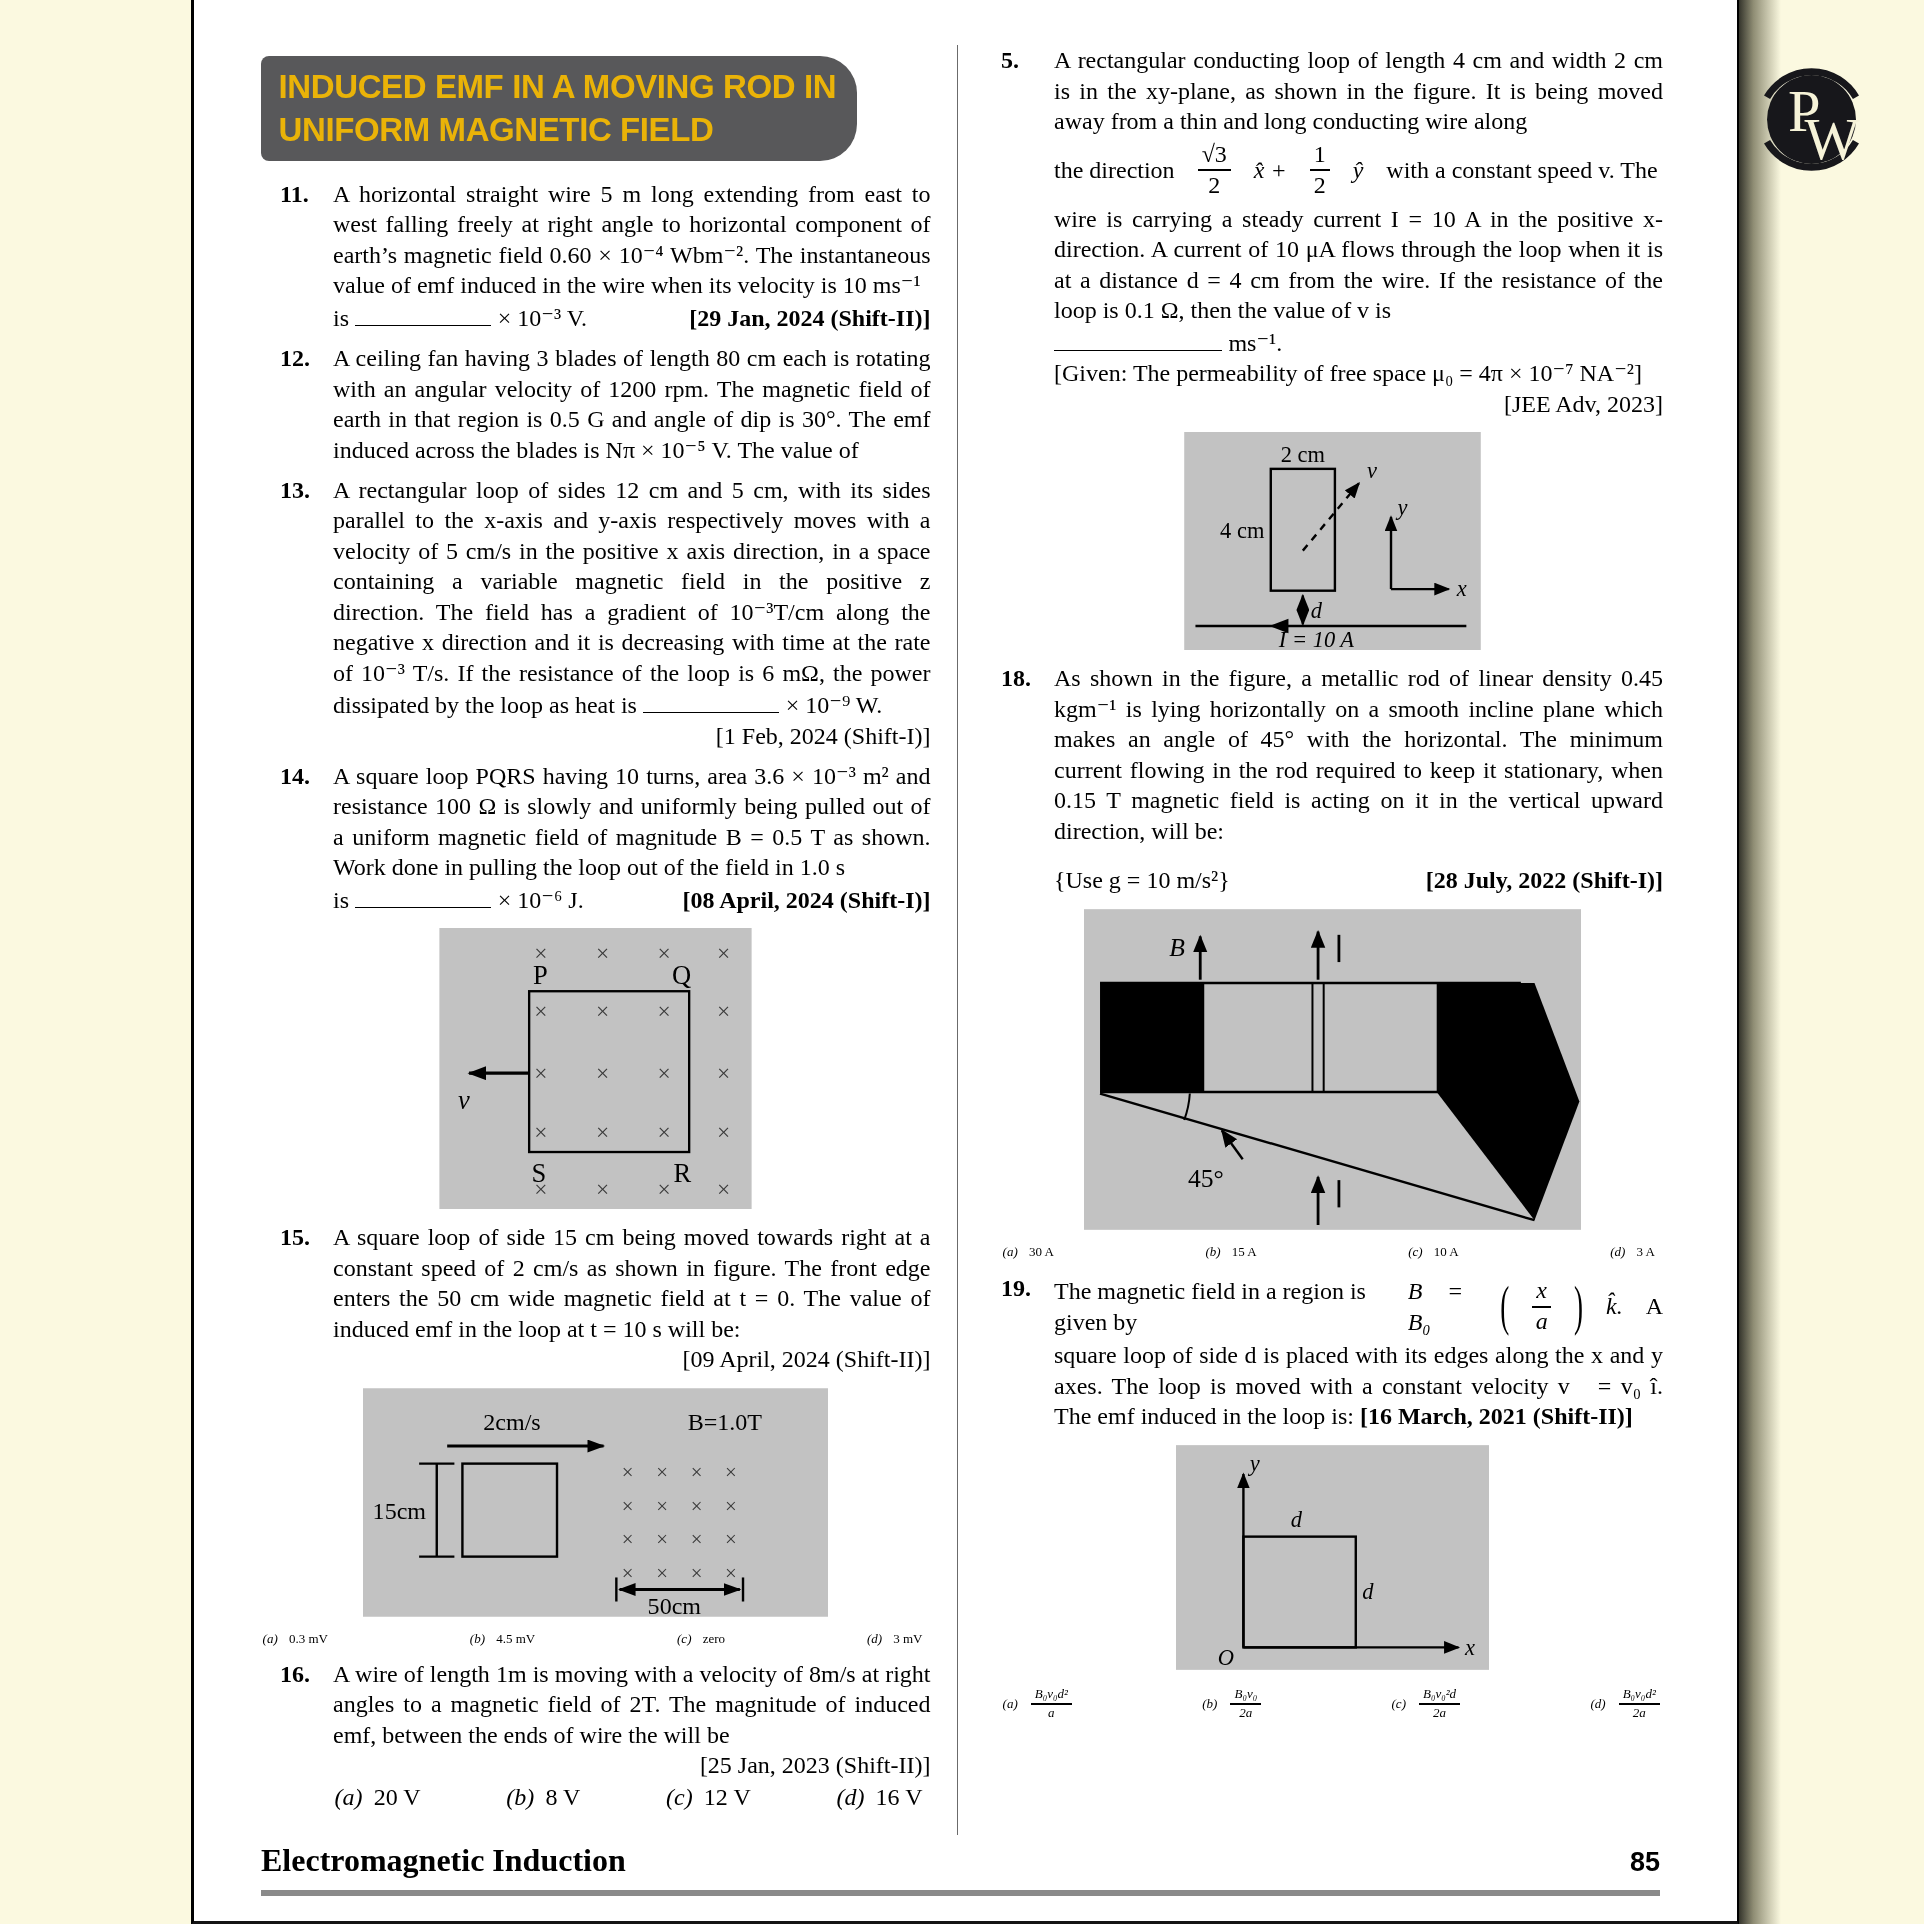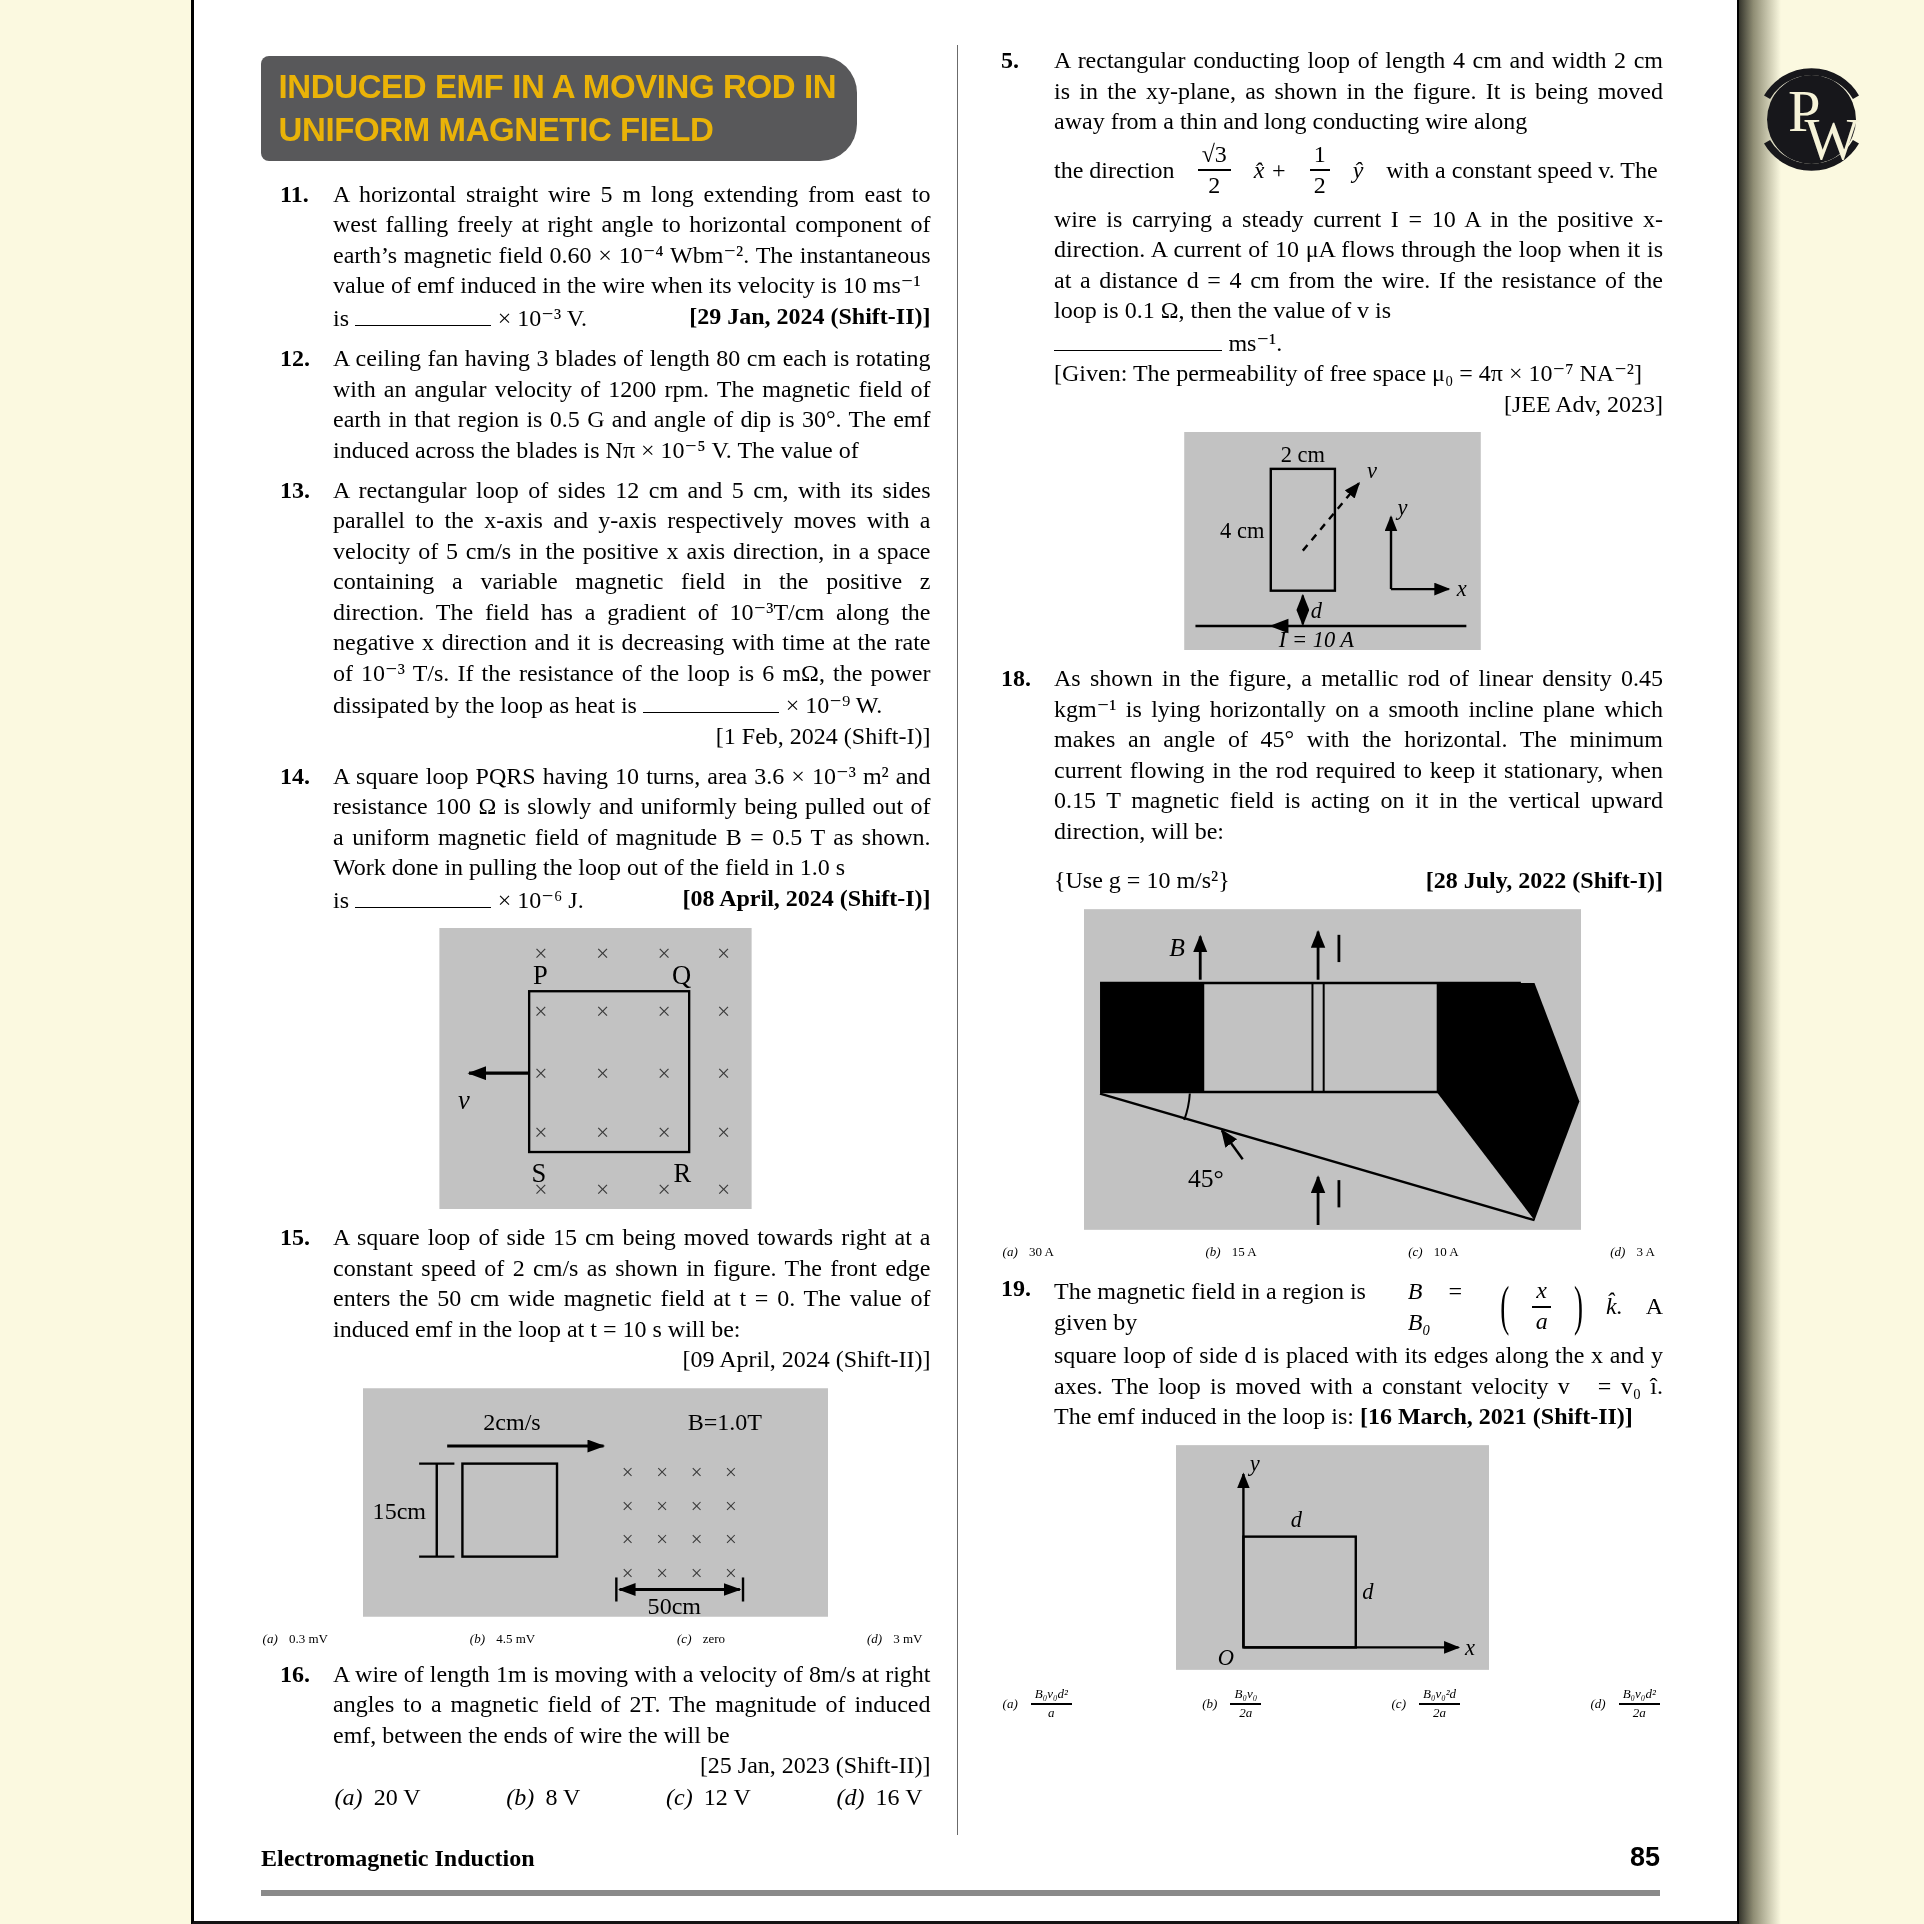--- a/index.html
+++ b/index.html
@@ -28,40 +28,40 @@
     font-family:"Liberation Sans","DejaVu Sans",sans-serif;font-weight:bold;
     font-size:33px;line-height:43px;letter-spacing:-0.4px;
     padding:8.8px 21px 10.4px 17.6px;border-radius:8px 37px 37px 8px;
     margin:11.2px 0 17.6px 0;
   }
   .q{display:grid;grid-template-columns:53px 1fr;margin-bottom:9.6px;}
   .col-l .q{padding-left:19px;}
   .qnum{font-weight:bold;font-size:24px;line-height:30.5px;}
   .qbody{font-size:24px;line-height:30.5px;}
   .qtext{text-align:justify;}
-  .tailrow{display:flex;justify-content:space-between;align-items:flex-start;}
+  .tailrow{display:flex;justify-content:space-between;align-items:flex-end;}
   .blank{display:inline-block;width:136px;border-bottom:1.6px solid #000;height:24px;
          vertical-align:baseline;margin:0 6.4px;}
   .blank.w{width:168px;}
   .src{font-weight:bold;white-space:nowrap;}
   .srcline{text-align:right;font-weight:normal;}
   .it{font-style:italic;}
   .opts{display:flex;justify-content:space-between;padding:1.6px 8px 0 1.6px;}
   .opt{display:flex;gap:11.2px;align-items:baseline;}
   .olab{font-style:italic;}
   .fig{display:block;margin:13px auto;}
   svg text{font-family:"Liberation Serif","DejaVu Serif",serif;}
   .mline{display:flex;align-items:center;gap:23px;min-height:67px;}
   .fr{display:inline-block;text-align:center;line-height:1.15;}
   .fr .n{display:block;border-bottom:2px solid #000;padding:0 4px 0.8px 4px;}
   .fr .d{display:block;padding-top:0.8px;}
   .bigp{display:inline-block;transform:scaleY(2.0);font-size:27px;font-weight:400;}
   .footer{position:absolute;left:67px;top:1842px;width:1399px;
           display:flex;justify-content:space-between;align-items:baseline;}
-  .footer .ch{font-weight:bold;font-size:24px;}
+  .footer .ch{font-weight:bold;font-size:32px;}
   .footer .pg{font-weight:bold;font-size:27px;font-family:"Liberation Sans","DejaVu Sans",sans-serif;}
   .rule{position:absolute;left:67px;top:1890px;width:1399px;height:5.6px;background:#8a8a8a;}
   .opts19{display:flex;justify-content:space-between;align-items:center;padding:4.8px 3.2px 0 1.6px;}
   .opts19 .opt{gap:13px;align-items:center;}
 </style>
 </head>
 <body>
 
 <div class="page">
   <div class="content">

